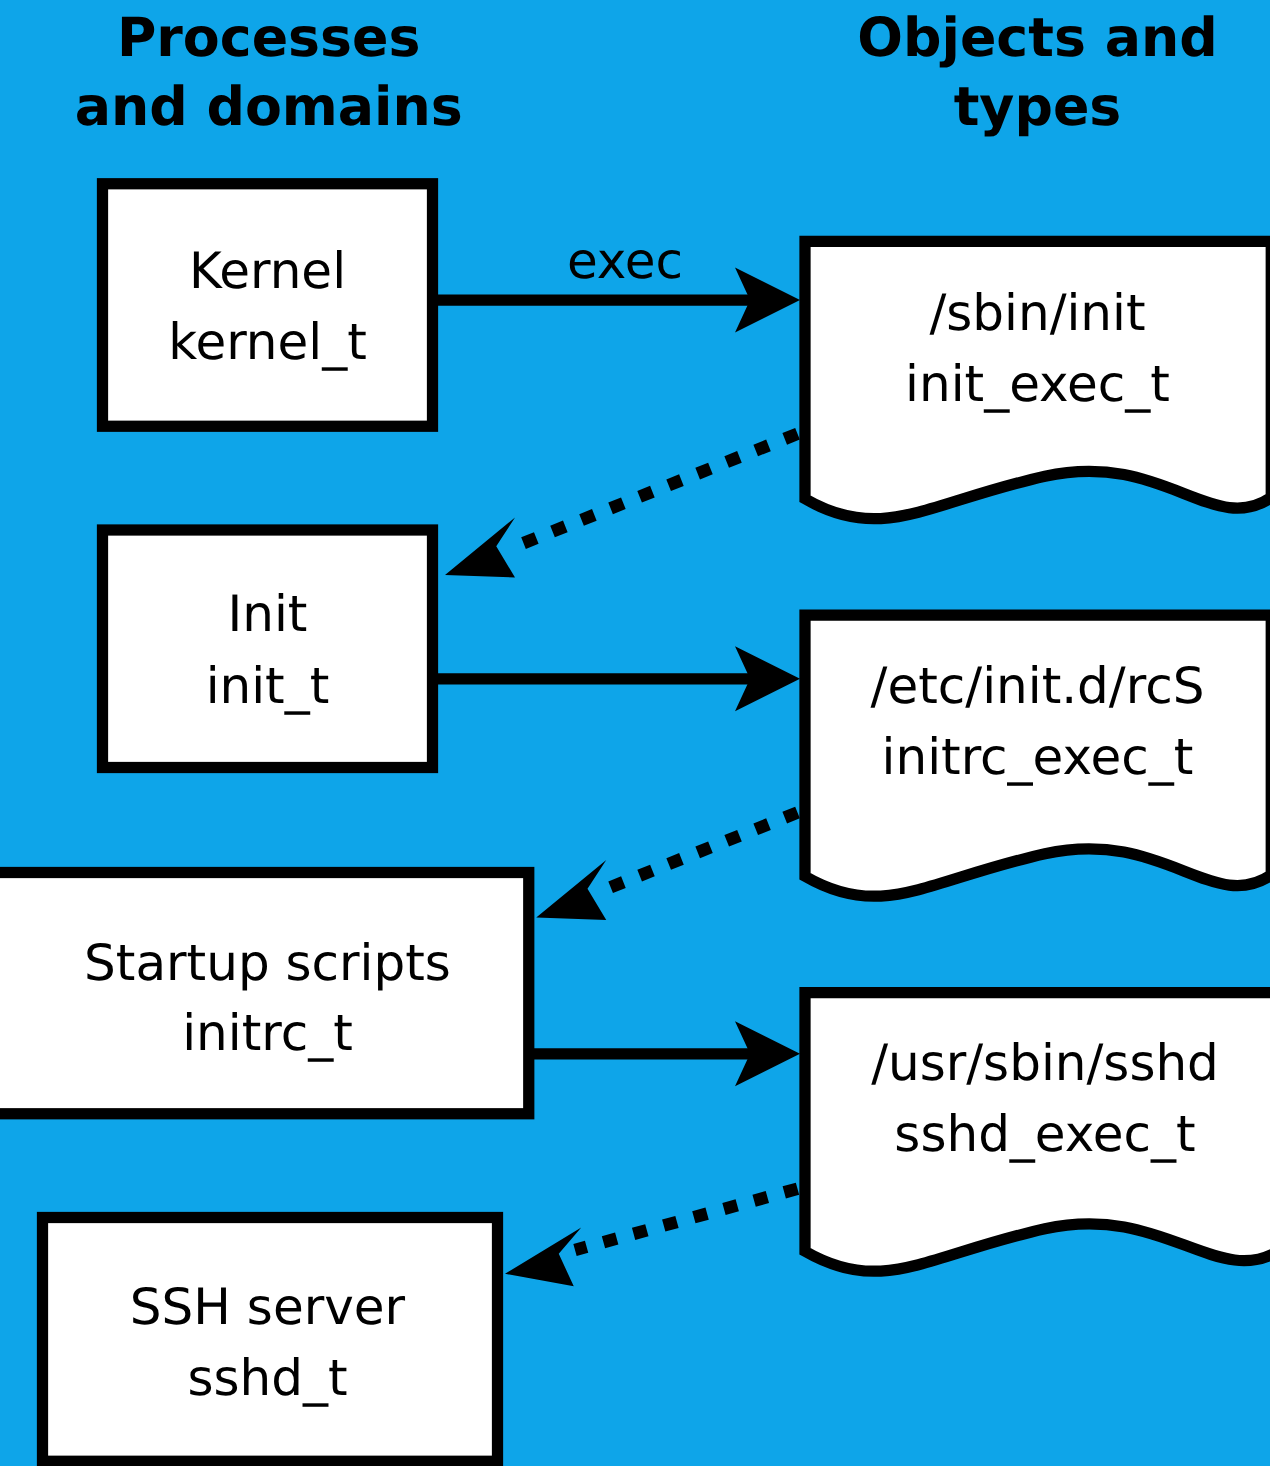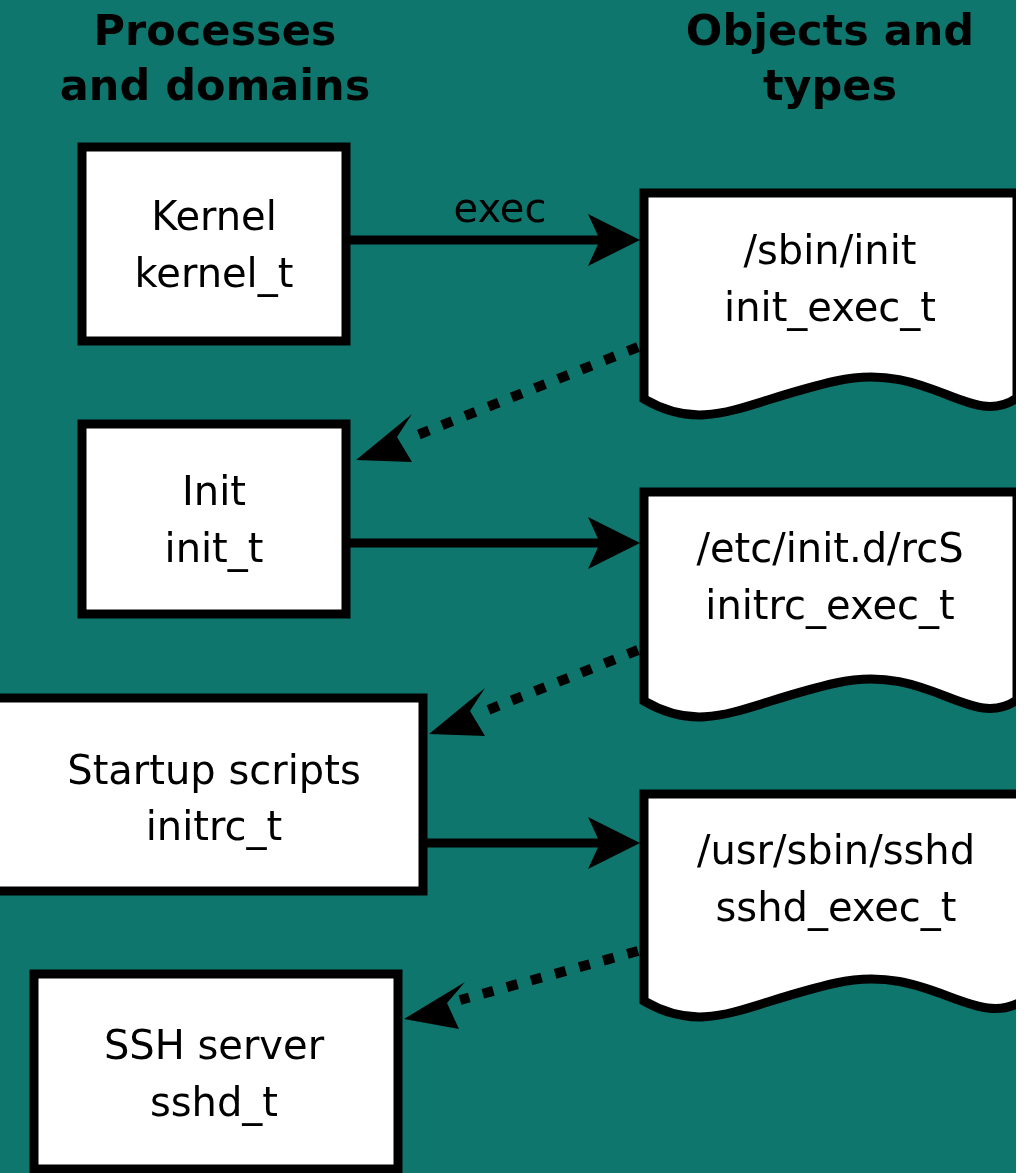--- a/index.html
+++ b/index.html
@@ -7,21 +7,21 @@
     padding: 0;
     background: #ffffff;
   }
   body {
     font-family: "DejaVu Sans", sans-serif;
   }
   #diagram-root {
     position: relative;
     width: 1016px;
     height: 1173px;
-    background: #0f766e;
+    background: #0ea5e9;
     overflow: hidden;
   }
   svg#diagram-svg {
     position: absolute;
     top: 0;
     left: 0;
     width: 1024px;
     height: 1173px;
     display: block;
   }

